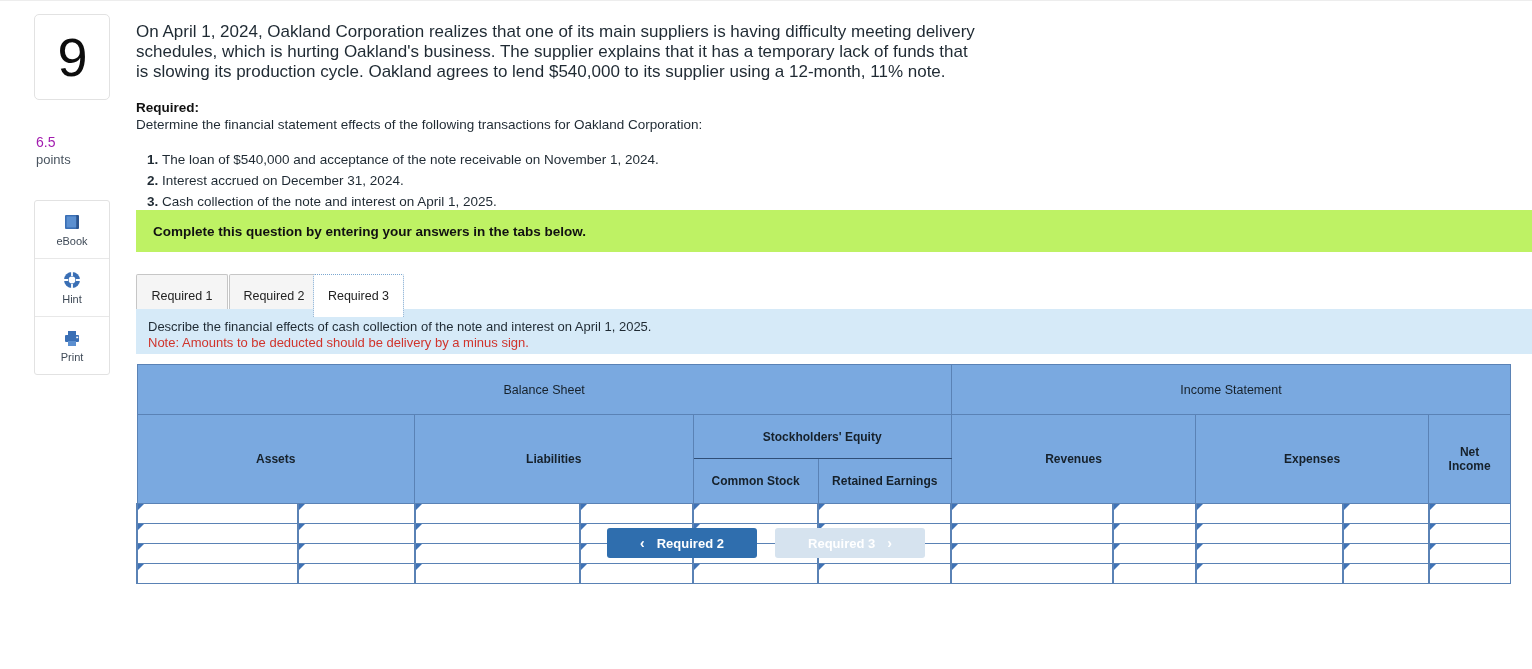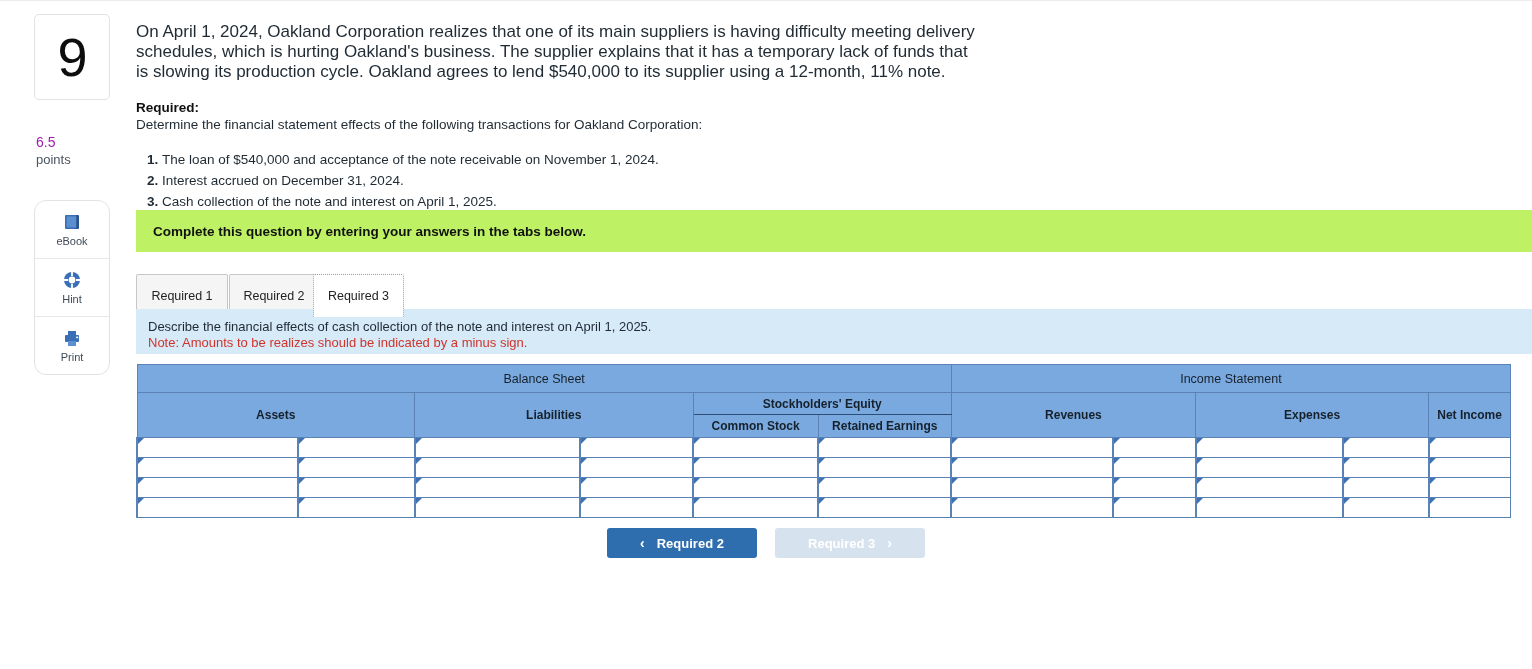--- a/index.html
+++ b/index.html
@@ -19,21 +19,21 @@
     width: 74px; height: 84px;
     border: 1px solid #e2e2e2; border-radius: 5px;
     background: #fff;
     display: flex; align-items: center; justify-content: center;
   }
   .qnum { font-size: 54px; font-weight: 400; color: #0d0d0d; line-height: 1; letter-spacing: -1px; }
   .points-wrap { margin-top: 34px; padding-left: 2px; }
   .points-val { font-size: 14px; color: #a21caf; line-height: 17px; }
   .points-lbl { font-size: 13px; color: #4a5560; line-height: 17px; }
 
-  .toolbox { margin-top: 32px; width: 74px; border: 1px solid #e2e2e2; border-radius: 12px; background: #fff; }
+  .toolbox { margin-top: 32px; width: 74px; border: 1px solid #e2e2e2; border-radius: 3px; background: #fff; }
   .tool {
     height: 57px; border-bottom: 1px solid #e8e8e8;
     display: flex; flex-direction: column; align-items: center; justify-content: center;
     cursor: pointer;
   }
   .tool:last-child { border-bottom: none; }
   .tool-label { font-size: 11px; color: #3f4a57; margin-top: 3px; }
   .tool-ico { width: 20px; height: 20px; display: block; }
 
   
@@ -81,21 +81,21 @@
   
   .tbl {
     position: absolute; left: 136px; top: 364px;
     border-collapse: collapse; table-layout: fixed;
     width: 1375px;
   }
   .tbl th {
     background: #7aa9e0; color: #16212b;
     font-size: 12px; font-weight: bold;
     border: 1px solid #5a82b5;
-    height: 24px; text-align: center; padding: 0;
+    height: 24px; text-align: center; padding: 11px;
   }
   .tbl th.grp { height: 27px; font-weight: normal; font-size: 12.5px; }
   .tbl th.tall { height: 44px; }
   .tbl th.se { height: 21px; font-size: 12px; border-bottom: 1px solid #2f4e77; }
   .tbl th.sesub { height: 22px; font-size: 12px; }
   .tbl td {
     border: 1px solid #5a82b5;
     height: 19px; padding: 0;
     background: #ffffff; position: relative;
   }
@@ -189,21 +189,21 @@
     <div class="tab tab2">
       <span>Required 2</span>
     </div>
     <div class="tab tab3 active">
       <span>Required 3</span>
     </div>
   </div>
 
   <div class="infoband">
     <div class="l1">Describe the financial effects of cash collection of the note and interest on April 1, 2025.</div>
-    <div class="l2">Note: Amounts to be realizes should be indicated by a minus sign.</div>
+    <div class="l2">Note: Amounts to be deducted should be delivery by a minus sign.</div>
   </div>
 
   <table class="tbl">
     <colgroup>
       <col style="width:160px">
         <col style="width:115px">
       <col style="width:164px">
         <col style="width:112px">
       <col style="width:124px">
         <col style="width:132px">

